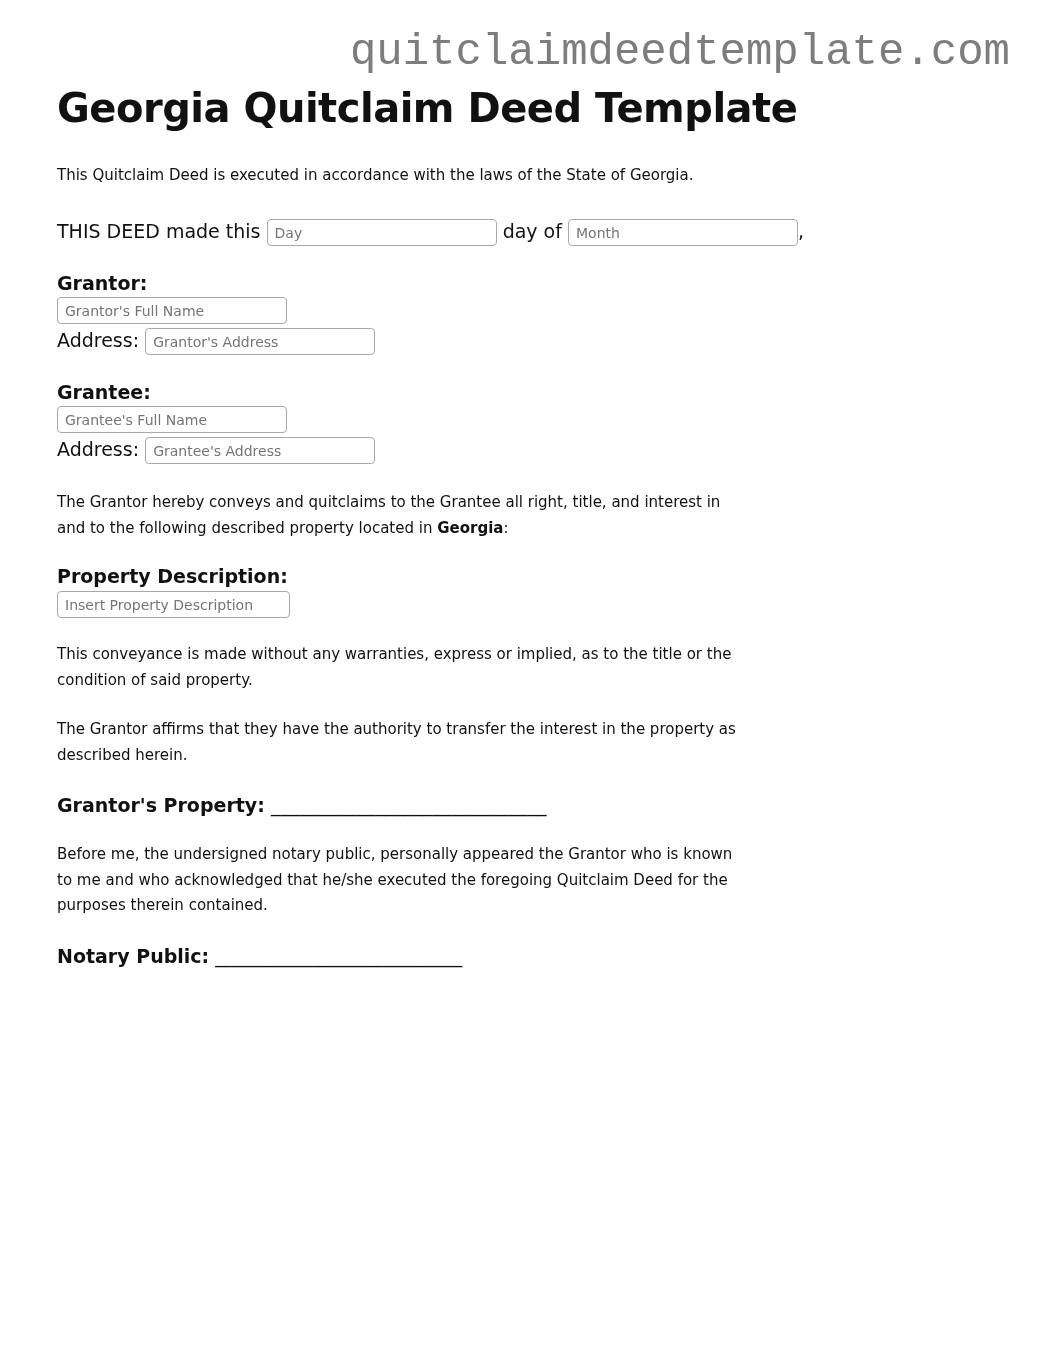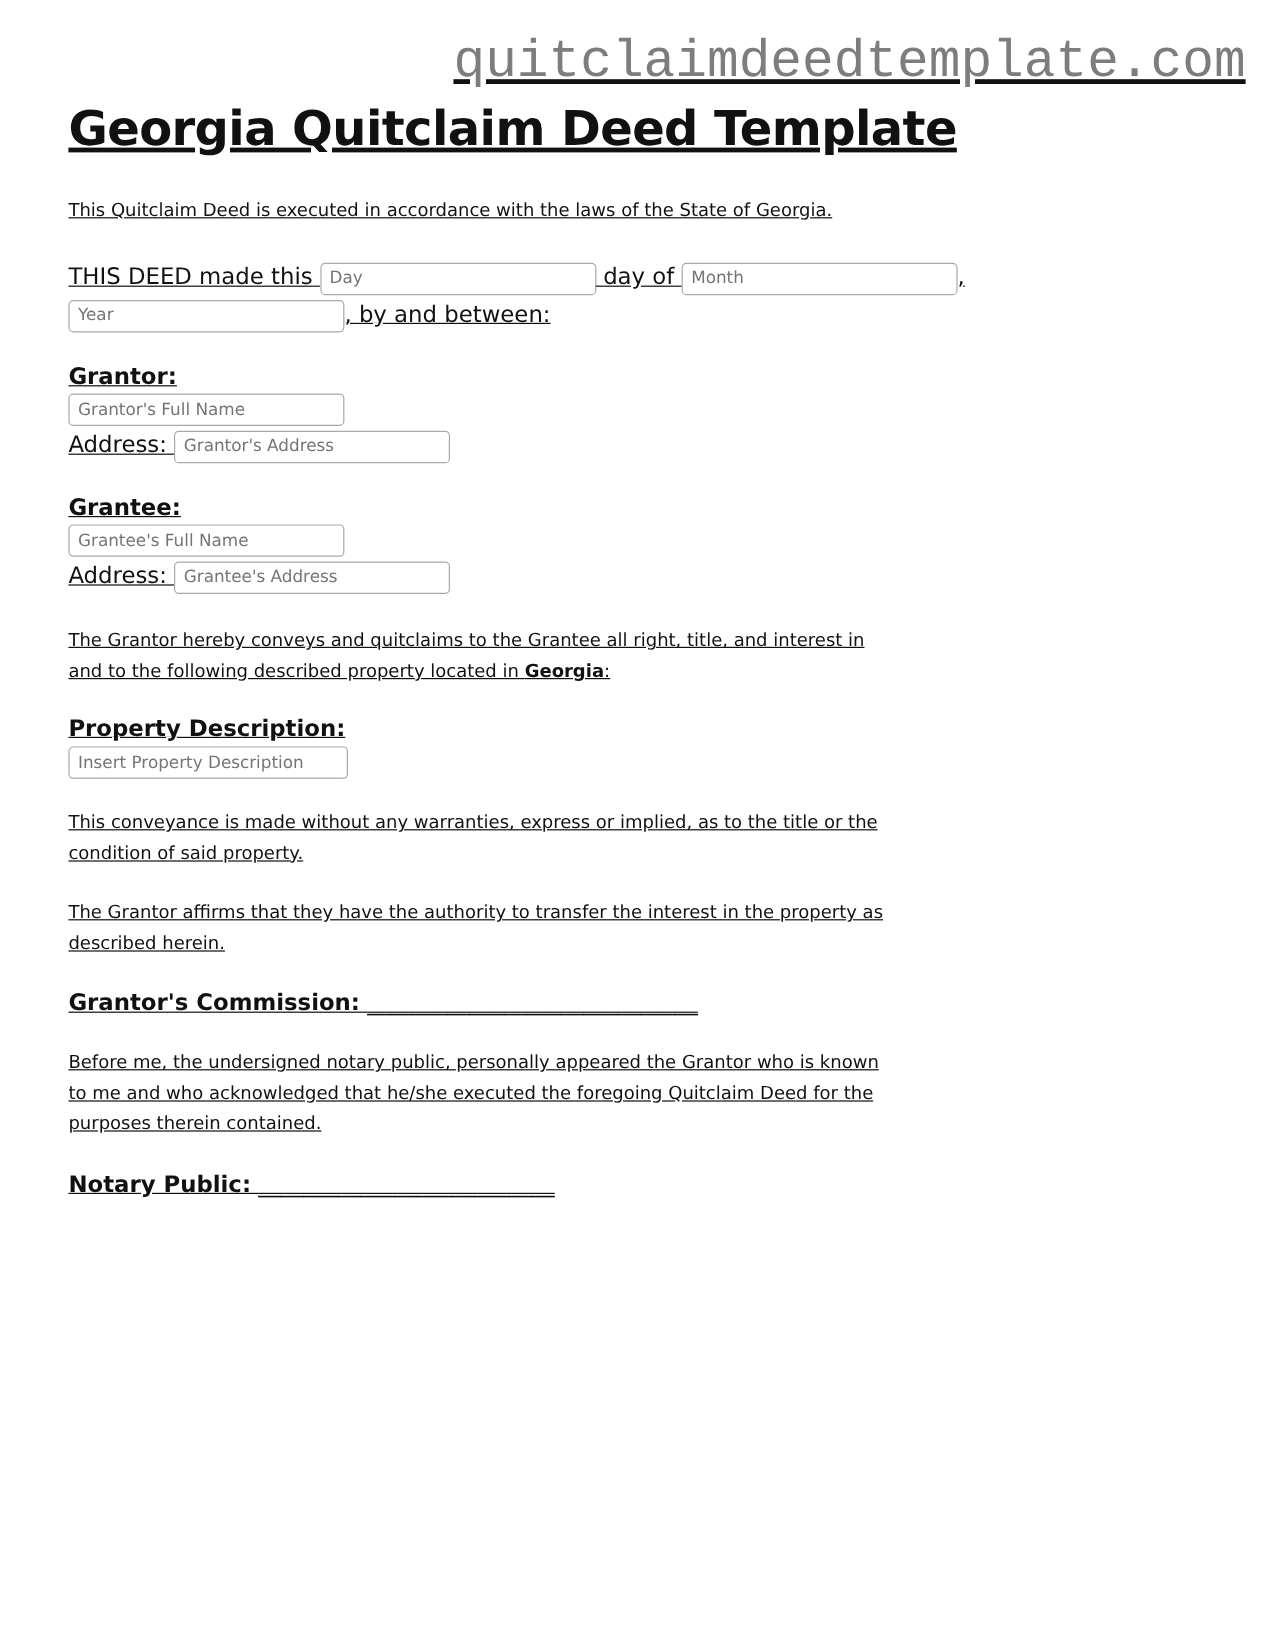--- a/index.html
+++ b/index.html
@@ -12,22 +12,21 @@
   *{box-sizing:border-box;}
   html,body{margin:0;padding:0;}
   body{
     width:1054px;
     min-height:1364px;
     background:var(--bg);
     color:var(--text);
     font-family:"DejaVu Sans", sans-serif;
   }
   .page{
-    padding:16px 16px 60px 57px;
-    text-decoration:underline;
+    padding:16px 44px 60px 57px;
   }
   .watermark{
     font-family:"Liberation Mono", monospace;
     font-size:44px;
     line-height:1;
     color:var(--watermark);
     text-align:right;
     white-space:nowrap;
     margin:14px 0 0 0;
   }
@@ -89,23 +88,20 @@
 
   <p class="para">This Quitclaim Deed is executed in accordance with the laws of the State of Georgia.</p>
 
   <div class="date-clause">
     <div class="date-line">
       <span>THIS DEED made this</span>
       <input class="fld" type="text" placeholder="Day" style="">
       <span>day of</span>
       <input class="fld" type="text" placeholder="Month" style=""><span>,</span>
     </div>
-    <div class="date-line">
-      <input class="fld" type="text" placeholder="Year" style=""><span>, by and between:</span>
-    </div>
   </div>
 
   <div class="party">
     <div class="party-heading">Grantor:</div>
     <div class="name-row">
       <input class="fld" type="text" placeholder="Grantor's Full Name" style="">
     </div>
     <div class="addr-row">
       <span>Address:</span>
       <input class="fld" type="text" placeholder="Grantor's Address" style="">
@@ -132,21 +128,21 @@
   </div>
 
   <p class="para">This conveyance is made without any warranties, express or implied, as to the title or the
 condition of said property.</p>
 
   <p class="para">The Grantor affirms that they have the authority to transfer the interest in the property as
 described herein.</p>
 
 
   <p class="sig-line">
-    <strong>Grantor's Commission:</strong>
+    <strong>Grantor's Property:</strong>
     <span class="uline">_____________________________</span>
   </p>
 
 
   <p class="para">Before me, the undersigned notary public, personally appeared the Grantor who is known
 to me and who acknowledged that he/she executed the foregoing Quitclaim Deed for the
 purposes therein contained.</p>
 
   <p class="sig-line">
     <strong>Notary Public:</strong>

